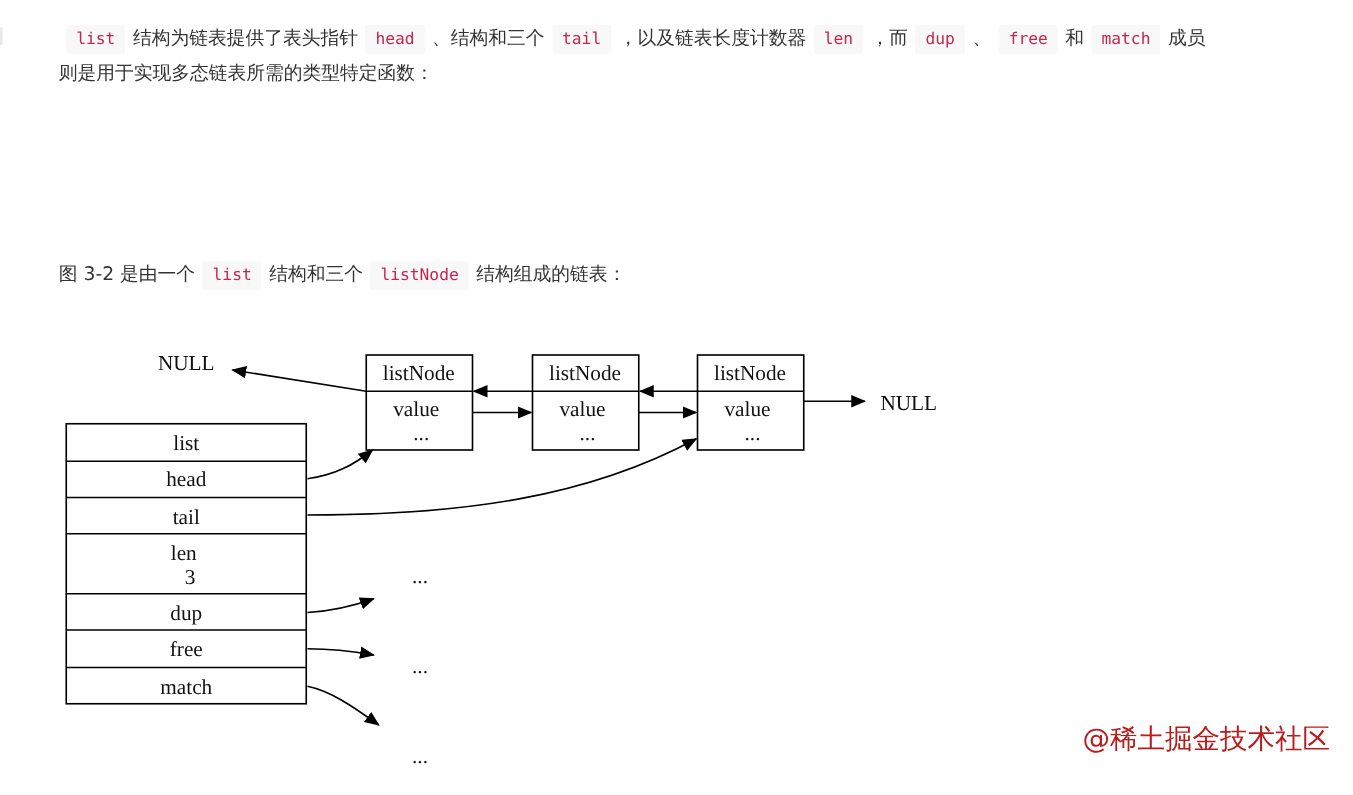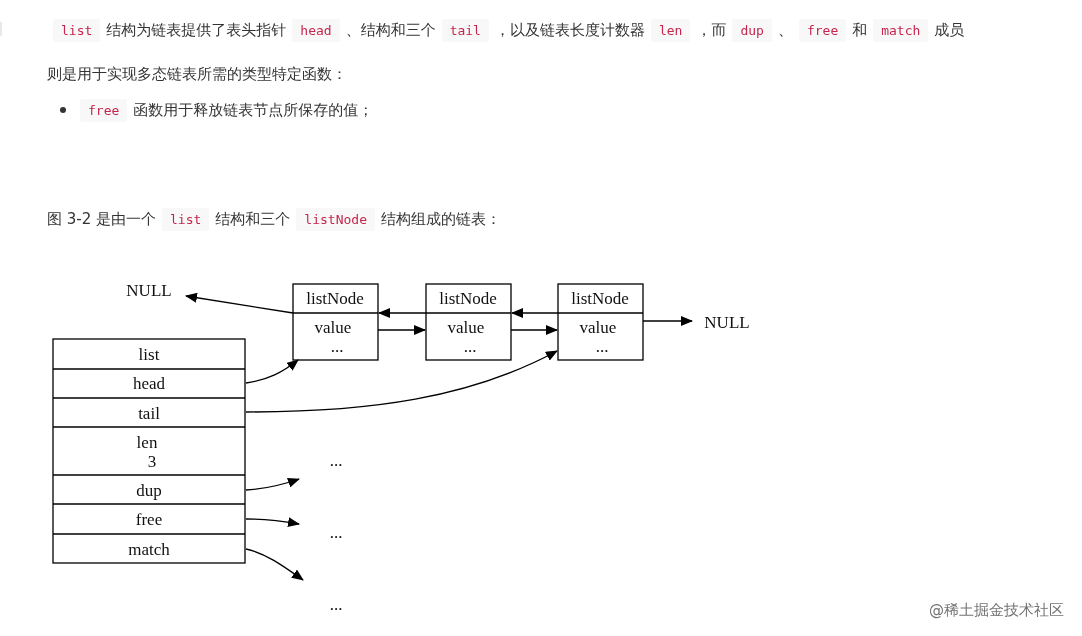--- a/index.html
+++ b/index.html
@@ -7,35 +7,34 @@
          font-family:"DejaVu Sans", "Liberation Sans", sans-serif; color:#333; font-size:15px; }
   .para { position:absolute; left:47px; line-height:30px; white-space:nowrap; }
   .code { font-family:"DejaVu Sans Mono","Liberation Mono",monospace; font-size:13px; color:#c7254e;
           background:#f8f8f8; padding:4px 8px; border-radius:2px; margin:0 6px; }
   .list { position:absolute; left:60px; margin:0; padding:0; list-style:none; }
   .list li { position:relative; padding-left:20px; line-height:32px; white-space:nowrap; }
   .bullet { position:absolute; left:0; top:13px; width:6px; height:6px; border-radius:50%; background:#333; }
   .list .code { margin-left:0; }
   svg { position:absolute; left:0; top:0; }
   svg text { font-family:"Liberation Serif","DejaVu Serif",serif; font-size:17px; fill:#111; }
-  .watermark { position:absolute; right:18px; bottom:16px; font-size:15px; color:#737373; }
+  .watermark { position:absolute; right:18px; bottom:30px; font-size:22px; color:#b91c1c; }
   .edge-mark { position:absolute; left:0; top:22px; width:2px; height:14px; background:#e8e8e8; }
 </style>
 </head>
 <body>
 
 <div class="edge-mark"></div>
 
 <div class="para" style="top:15px;">
   <span class="code">list</span><span>结构为链表提供了表头指针</span><span class="code">head</span><span>、结构和三个</span><span class="code">tail</span><span>，以及链表长度计数器</span><span class="code">len</span><span>，而</span><span class="code">dup</span><span>、</span><span class="code">free</span><span>和</span><span class="code">match</span><span>成员</span>
 </div>
-<div class="para" style="top:59px;">则是用于实现多态链表所需的类型特定函数：</div>
+<div class="para" style="top:43px;">则是用于实现多态链表所需的类型特定函数：</div>
 
 <ul class="list" style="top:94px;">
-  <li><span class="bullet"></span><span class="code">free</span><span>函数用于释放链表节点所保存的值；</span></li>
 </ul>
 
 <div class="para" style="top:204px;">
   <span>图 3-2 是由一个</span><span class="code">list</span><span>结构和三个</span><span class="code">listNode</span><span>结构组成的链表：</span>
 </div>
 
 <svg width="1082" height="636">
   <defs>
     <marker id="arr" markerWidth="12" markerHeight="10" refX="11" refY="5" orient="auto" markerUnits="userSpaceOnUse">
       <path d="M0,0 L12,5 L0,10 Z" fill="#000"></path>

